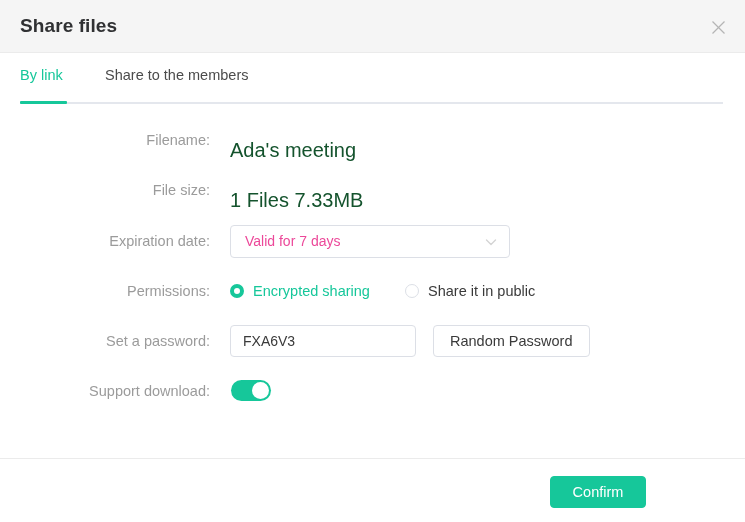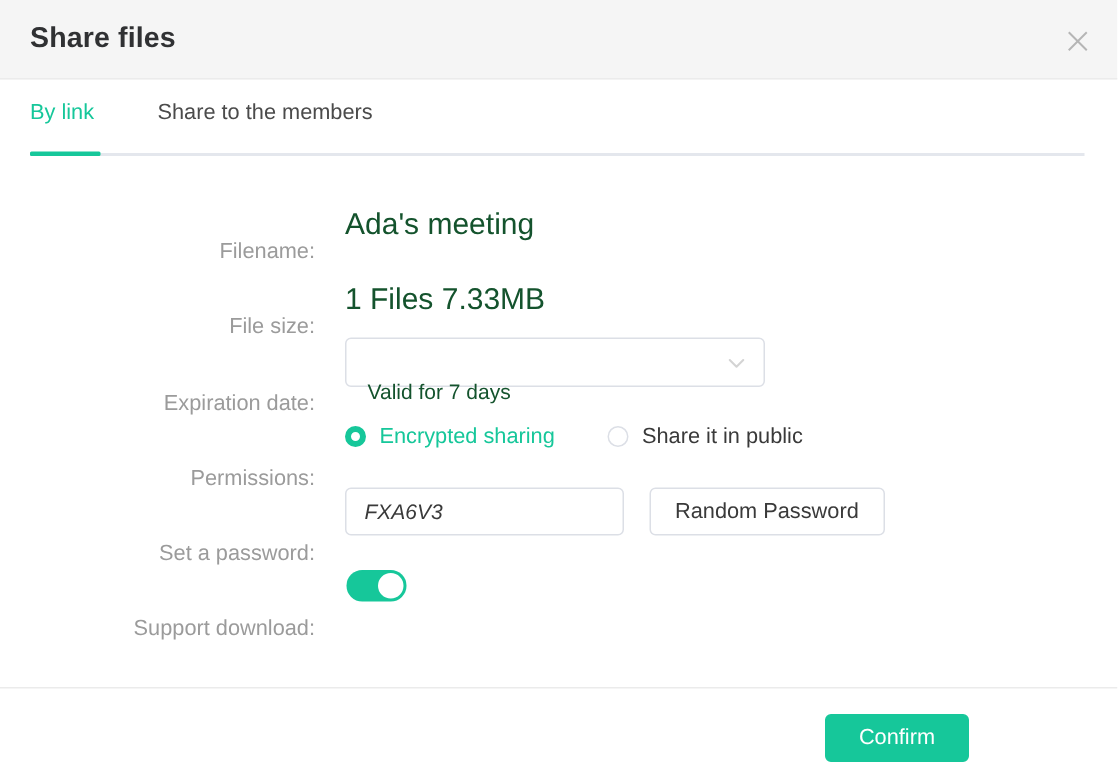--- a/index.html
+++ b/index.html
@@ -108,21 +108,20 @@
   .row-label {
     position: absolute;
     left: 0;
     top: 0;
     width: 210px;
     text-align: right;
     font-size: 14.5px;
     color: #9b9b9b;
     line-height: 32px;
     white-space: nowrap;
-    margin-top: 28px;
   }
   .row-value {
     position: absolute;
     left: 230px;
     top: 0;
     font-size: 20px;
     color: #14532d;
     line-height: 32px;
     white-space: nowrap;
     margin-top: 10px;
@@ -147,23 +146,22 @@
     background: #ffffff;
     box-sizing: border-box;
     cursor: pointer;
   }
   .select-text {
     position: absolute;
     left: 14px;
     top: 0;
     line-height: 31px;
     font-size: 14px;
-    color: #14532d;
-    white-space: nowrap;
-    margin-top: 20px;
+    color: #ec4899;
+    white-space: nowrap;
   }
   .select-chevron {
     position: absolute;
     right: 10px;
     top: 8px;
     width: 16px;
     height: 16px;
   }
 
   
@@ -212,21 +210,20 @@
     height: 32px;
     border: 1px solid #dcdfe6;
     border-radius: 4px;
     background: #ffffff;
     box-sizing: border-box;
     font-family: "Liberation Sans", sans-serif;
     font-size: 14px;
     color: #3a3a3a;
     padding: 0 12px;
     outline: none;
-    font-style: italic;
   }
   .random-pass-btn {
     position: absolute;
     left: 433px;
     top: 0;
     height: 32px;
     padding: 0 16px;
     border: 1px solid #dcdfe6;
     border-radius: 4px;
     background: #ffffff;

